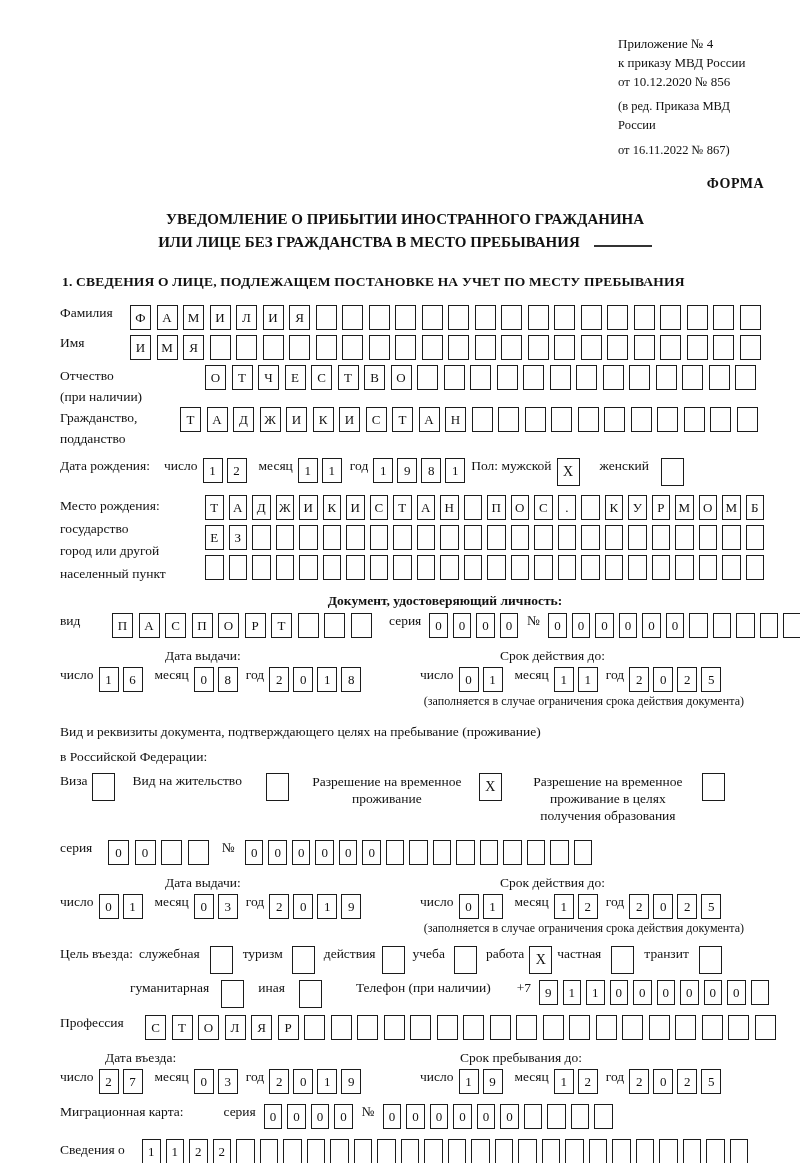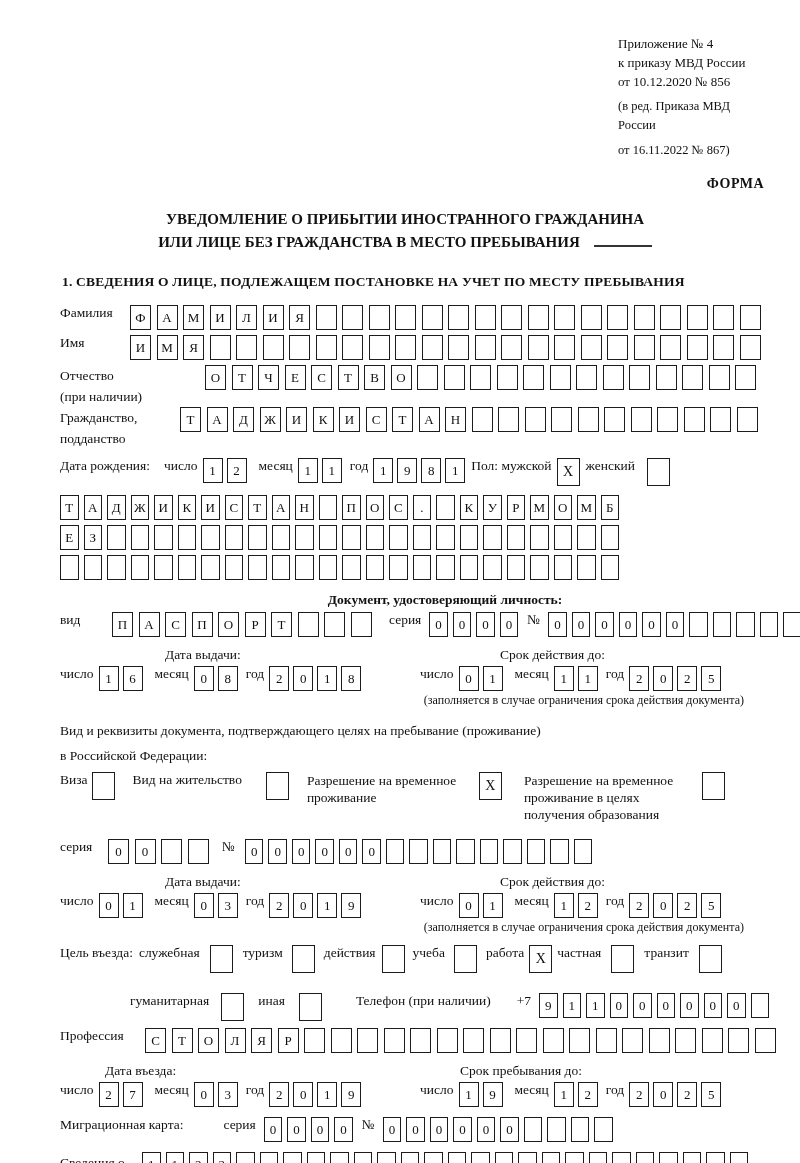--- a/index.html
+++ b/index.html
@@ -26,21 +26,21 @@
   .title{text-align:center;font-weight:bold;font-size:15px;margin:16px 0 0 -20px;line-height:23px;}
   .uline{display:inline-block;width:58px;border-bottom:2px solid #333;height:13px;margin-left:14px;}
   .sec{font-weight:bold;font-size:13.5px;margin:20px 0 0 2px;letter-spacing:.2px;}
   .dochead{text-align:center;font-weight:bold;margin:8px 0 4px 60px;}
   
   .daterow{display:flex;margin-top:10px;}
   .datehead{font-weight:normal;}
   .dlab{margin-right:5px;}
   .note-r{text-align:right;padding-right:26px;font-size:12px;margin-top:2px;}
   .optlbl{flex:none;}
-  .optblock{flex:none;line-height:17px;}
+  .optblock{flex:none;text-align:center;line-height:17px;}
 </style>
 </head>
 <body>
 
 <div class="page">
 
   <div class="hdr">
     <div>Приложение № 4</div>
     <div>к приказу МВД России</div>
     <div>от 10.12.2020 № 856</div>
@@ -192,25 +192,31 @@
       </span>
     <span class="dlab" style="margin-left:4px">год</span>
     <span class="boxes">
         <span class="cell dcell">1</span>
         <span class="cell dcell">9</span>
         <span class="cell dcell">8</span>
         <span class="cell dcell">1</span>
       </span>
     <span class="lbl" style="margin-left:2px">Пол: мужской</span>
     <span class="cb" style="margin-left:5px">X</span>
-    <span class="lbl" style="margin-left:6px">женский</span>
+    <span class="lbl" style="margin-left:20px">женский</span>
     <span class="cb" style="margin-left:12px"></span>
   </div>
 
   <div class="rowtop" style="margin-top:9px">
+    <span class="lbl" style="width:145px;line-height:22.5px">
+      <span>Место рождения:</span><br>
+      <span>государство</span><br>
+      <span>город или другой</span><br>
+      <span>населенный пункт</span>
+    </span>
     <span>
       <span class="boxes" style="margin-bottom:5px">
           <span class="cell sm">Т</span>
           <span class="cell sm">А</span>
           <span class="cell sm">Д</span>
           <span class="cell sm">Ж</span>
           <span class="cell sm">И</span>
           <span class="cell sm">К</span>
           <span class="cell sm">И</span>
           <span class="cell sm">С</span>
@@ -476,21 +482,21 @@
     <span class="optlbl" style="margin-left:8px">учеба</span>
     <span class="cb" style="margin-left:9px"></span>
     <span class="optlbl" style="margin-left:9px">работа</span>
     <span class="cb" style="margin-left:5px">X</span>
     <span class="optlbl" style="margin-left:5px">частная</span>
     <span class="cb" style="margin-left:10px"></span>
     <span class="optlbl" style="margin-left:10px">транзит</span>
     <span class="cb" style="margin-left:10px"></span>
   </div>
 
-  <div class="row" style="margin-top:20px">
+  <div class="row" style="margin-top:6px">
     <span class="optlbl" style="margin-left:70px">гуманитарная</span>
     <span class="cb" style="margin-left:12px"></span>
     <span class="optlbl" style="margin-left:14px">иная</span>
     <span class="cb" style="margin-left:14px"></span>
     <span class="lbl" style="margin-left:34px">Телефон (при наличии)</span>
     <span class="lbl" style="margin-left:26px;margin-right:8px">+7</span>
     <span class="boxes">
         <span class="cell sm">9</span>
         <span class="cell sm">1</span>
         <span class="cell sm">1</span>

